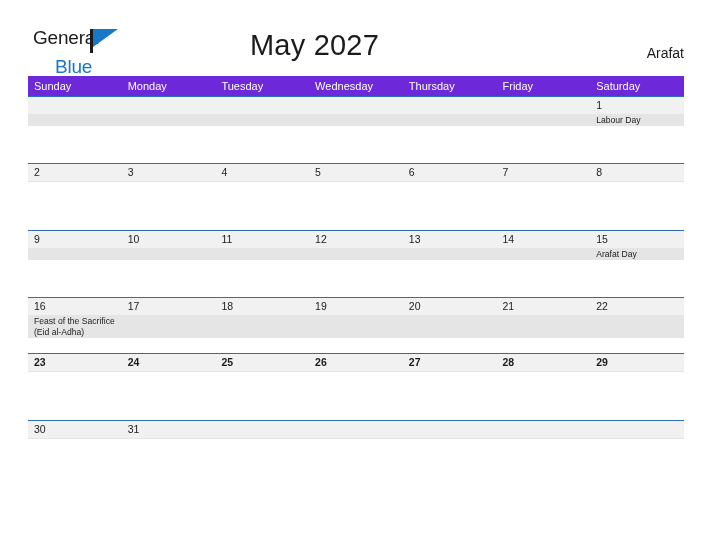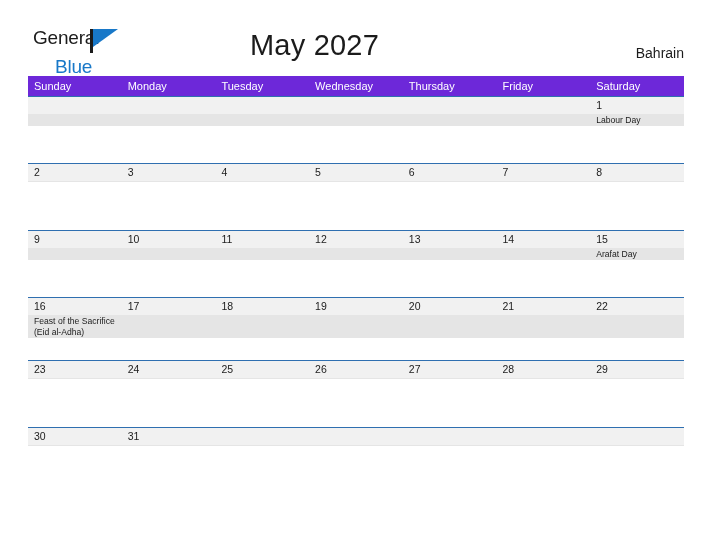--- a/index.html
+++ b/index.html
@@ -165,21 +165,21 @@
 
   <div class="logo">
     <span class="logo-general">General</span>
     <span class="logo-flagpole"></span>
     <span class="logo-flag"></span>
     <span class="logo-blue">Blue</span>
   </div>
 
   <div class="cal-title">May 2027</div>
 
-  <div class="cal-region">Bahrain</div>
+  <div class="cal-region">Arafat</div>
 
 </div>
 
 <div class="calendar">
 
   <div class="dow-row">
     <div class="dow-cell">Sunday</div>
     <div class="dow-cell">Monday</div>
     <div class="dow-cell">Tuesday</div>
     <div class="dow-cell">Wednesday</div>
@@ -244,42 +244,42 @@
       <div class="eventband-cell"></div>
       <div class="eventband-cell"></div>
       <div class="eventband-cell"></div>
       <div class="eventband-cell"></div>
       <div class="eventband-cell"></div>
       <div class="eventband-cell"></div>
       <div class="eventband-cell">Arafat Day</div>
     </div>
   </div>
 
-  <div class="week-row" style="height:63px;">
+  <div class="week-row" style="height:56px;">
     <div class="numband">
       <div class="numband-cell">16</div>
       <div class="numband-cell">17</div>
       <div class="numband-cell">18</div>
       <div class="numband-cell">19</div>
       <div class="numband-cell">20</div>
       <div class="numband-cell">21</div>
       <div class="numband-cell">22</div>
     </div>
     <div class="eventband">
       <div class="eventband-cell">Feast of the Sacrifice (Eid al-Adha)</div>
       <div class="eventband-cell"></div>
       <div class="eventband-cell"></div>
       <div class="eventband-cell"></div>
       <div class="eventband-cell"></div>
       <div class="eventband-cell"></div>
       <div class="eventband-cell"></div>
     </div>
   </div>
 
-  <div class="week-row" style="height:67px;">
+  <div class="week-row" style="height:67px;font-weight:bold;">
     <div class="numband">
       <div class="numband-cell">23</div>
       <div class="numband-cell">24</div>
       <div class="numband-cell">25</div>
       <div class="numband-cell">26</div>
       <div class="numband-cell">27</div>
       <div class="numband-cell">28</div>
       <div class="numband-cell">29</div>
     </div>
     <div class="eventband">

